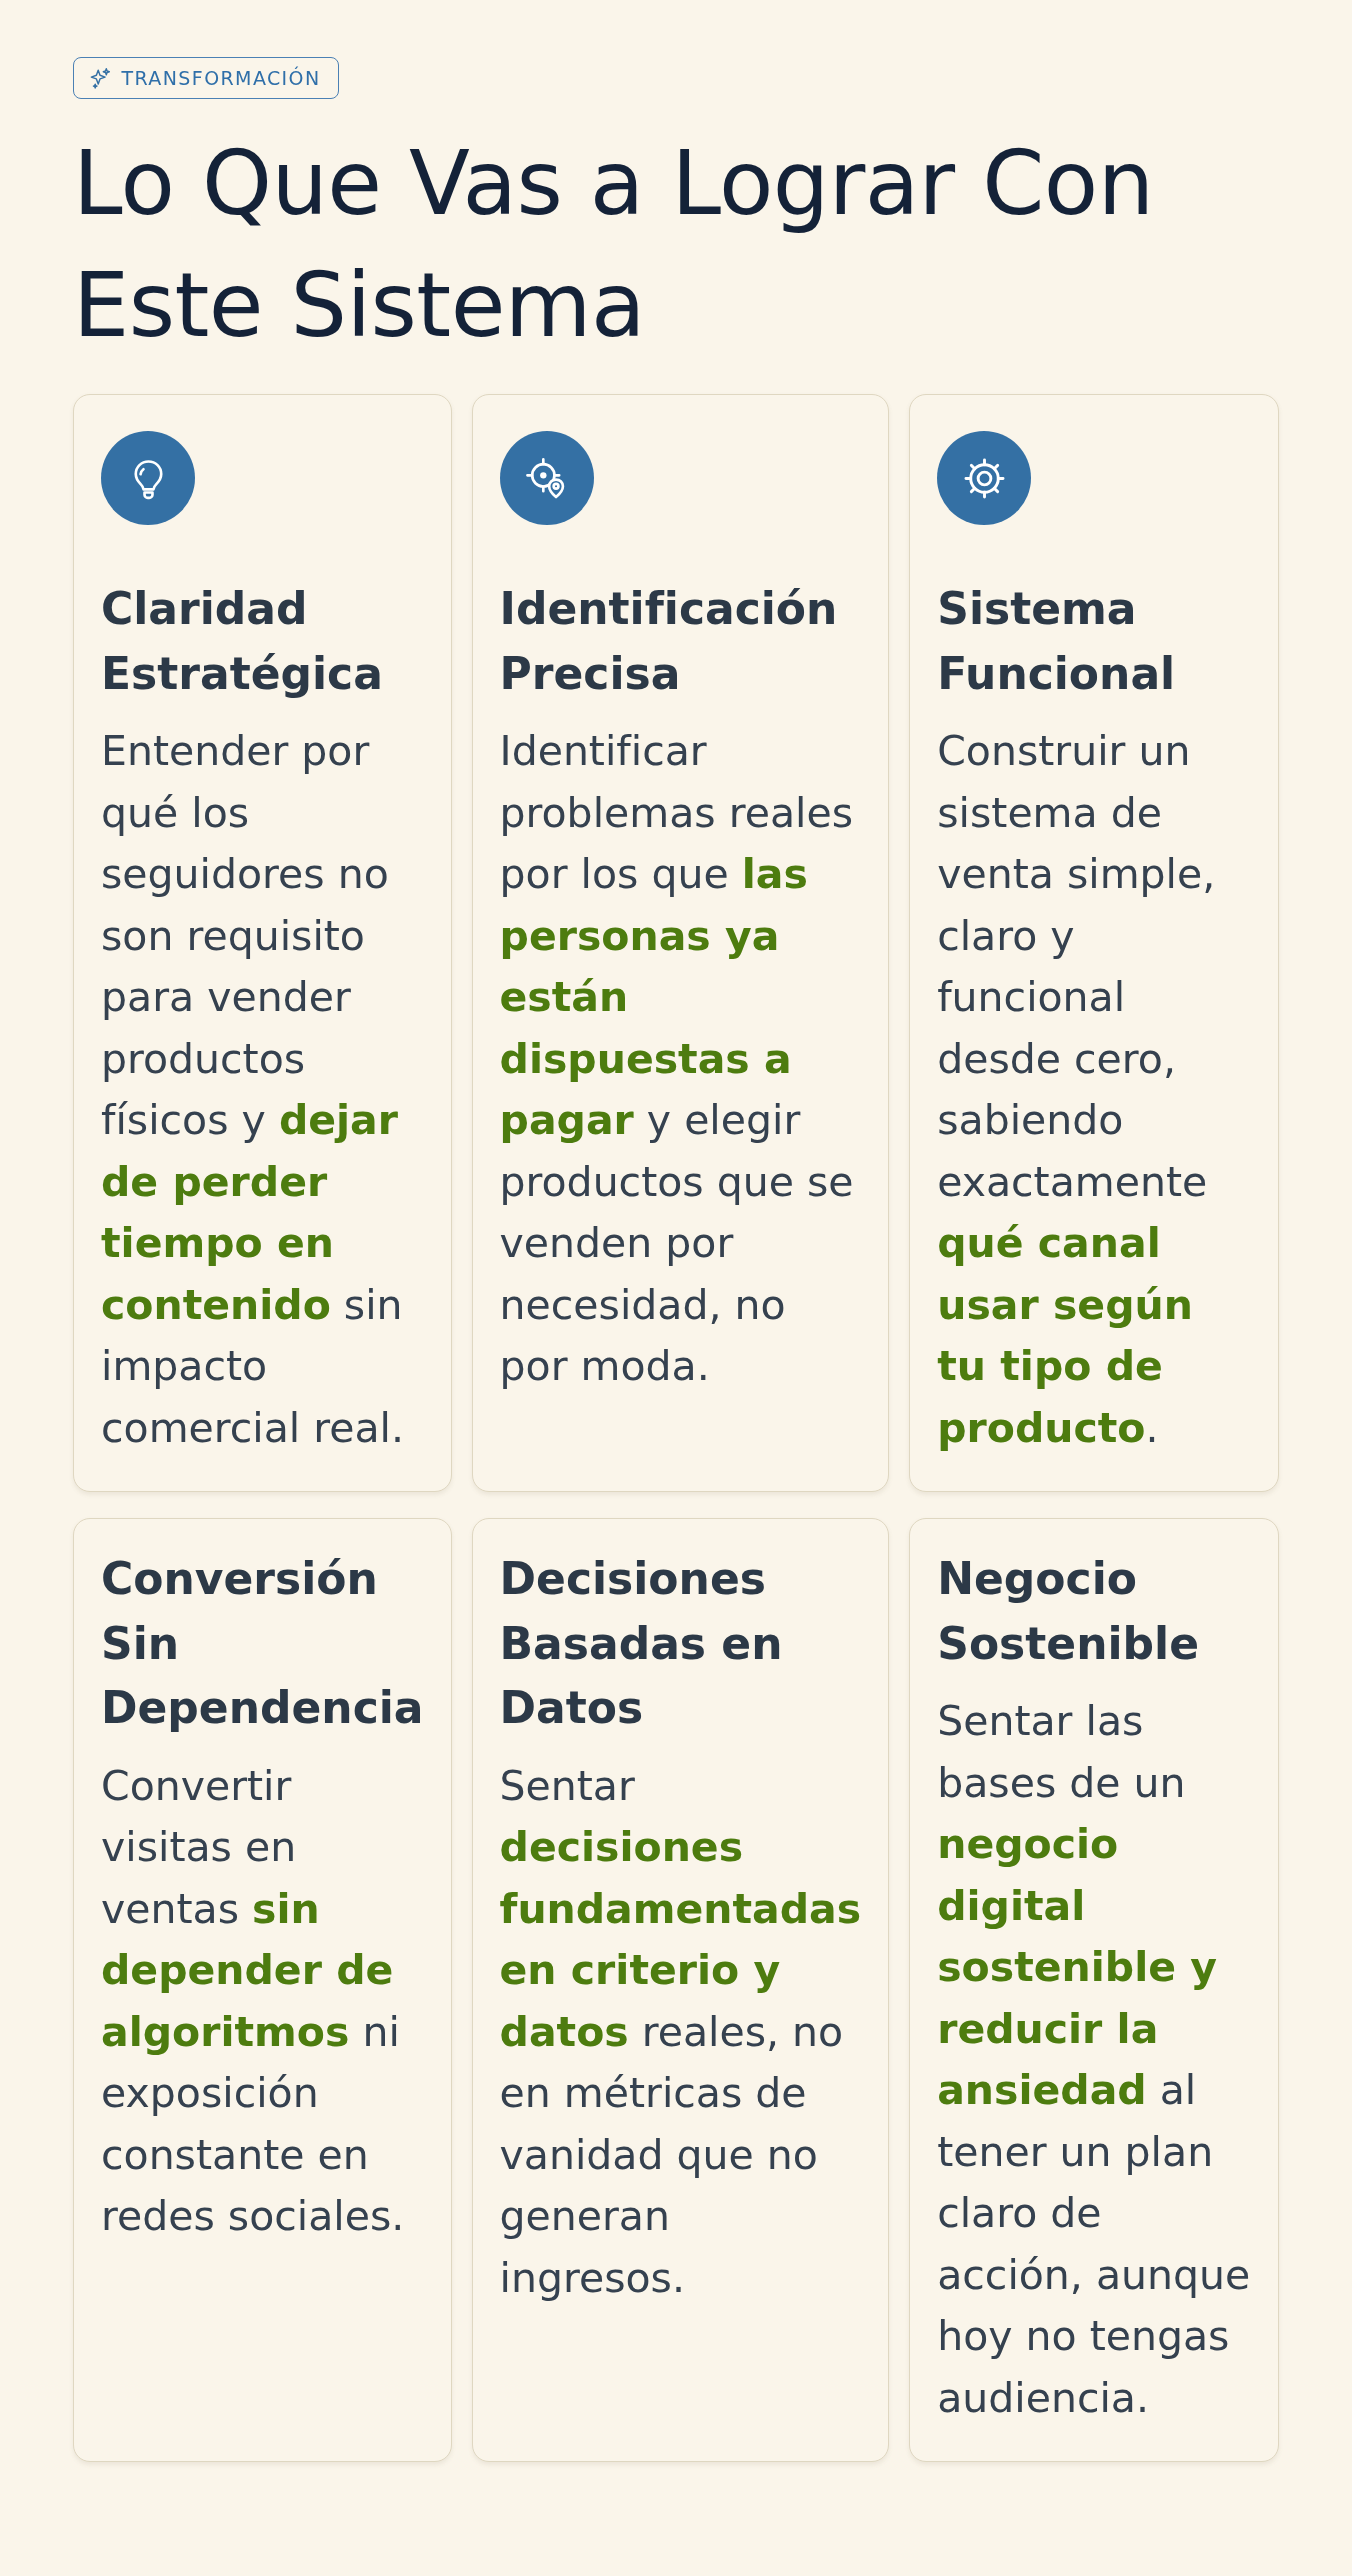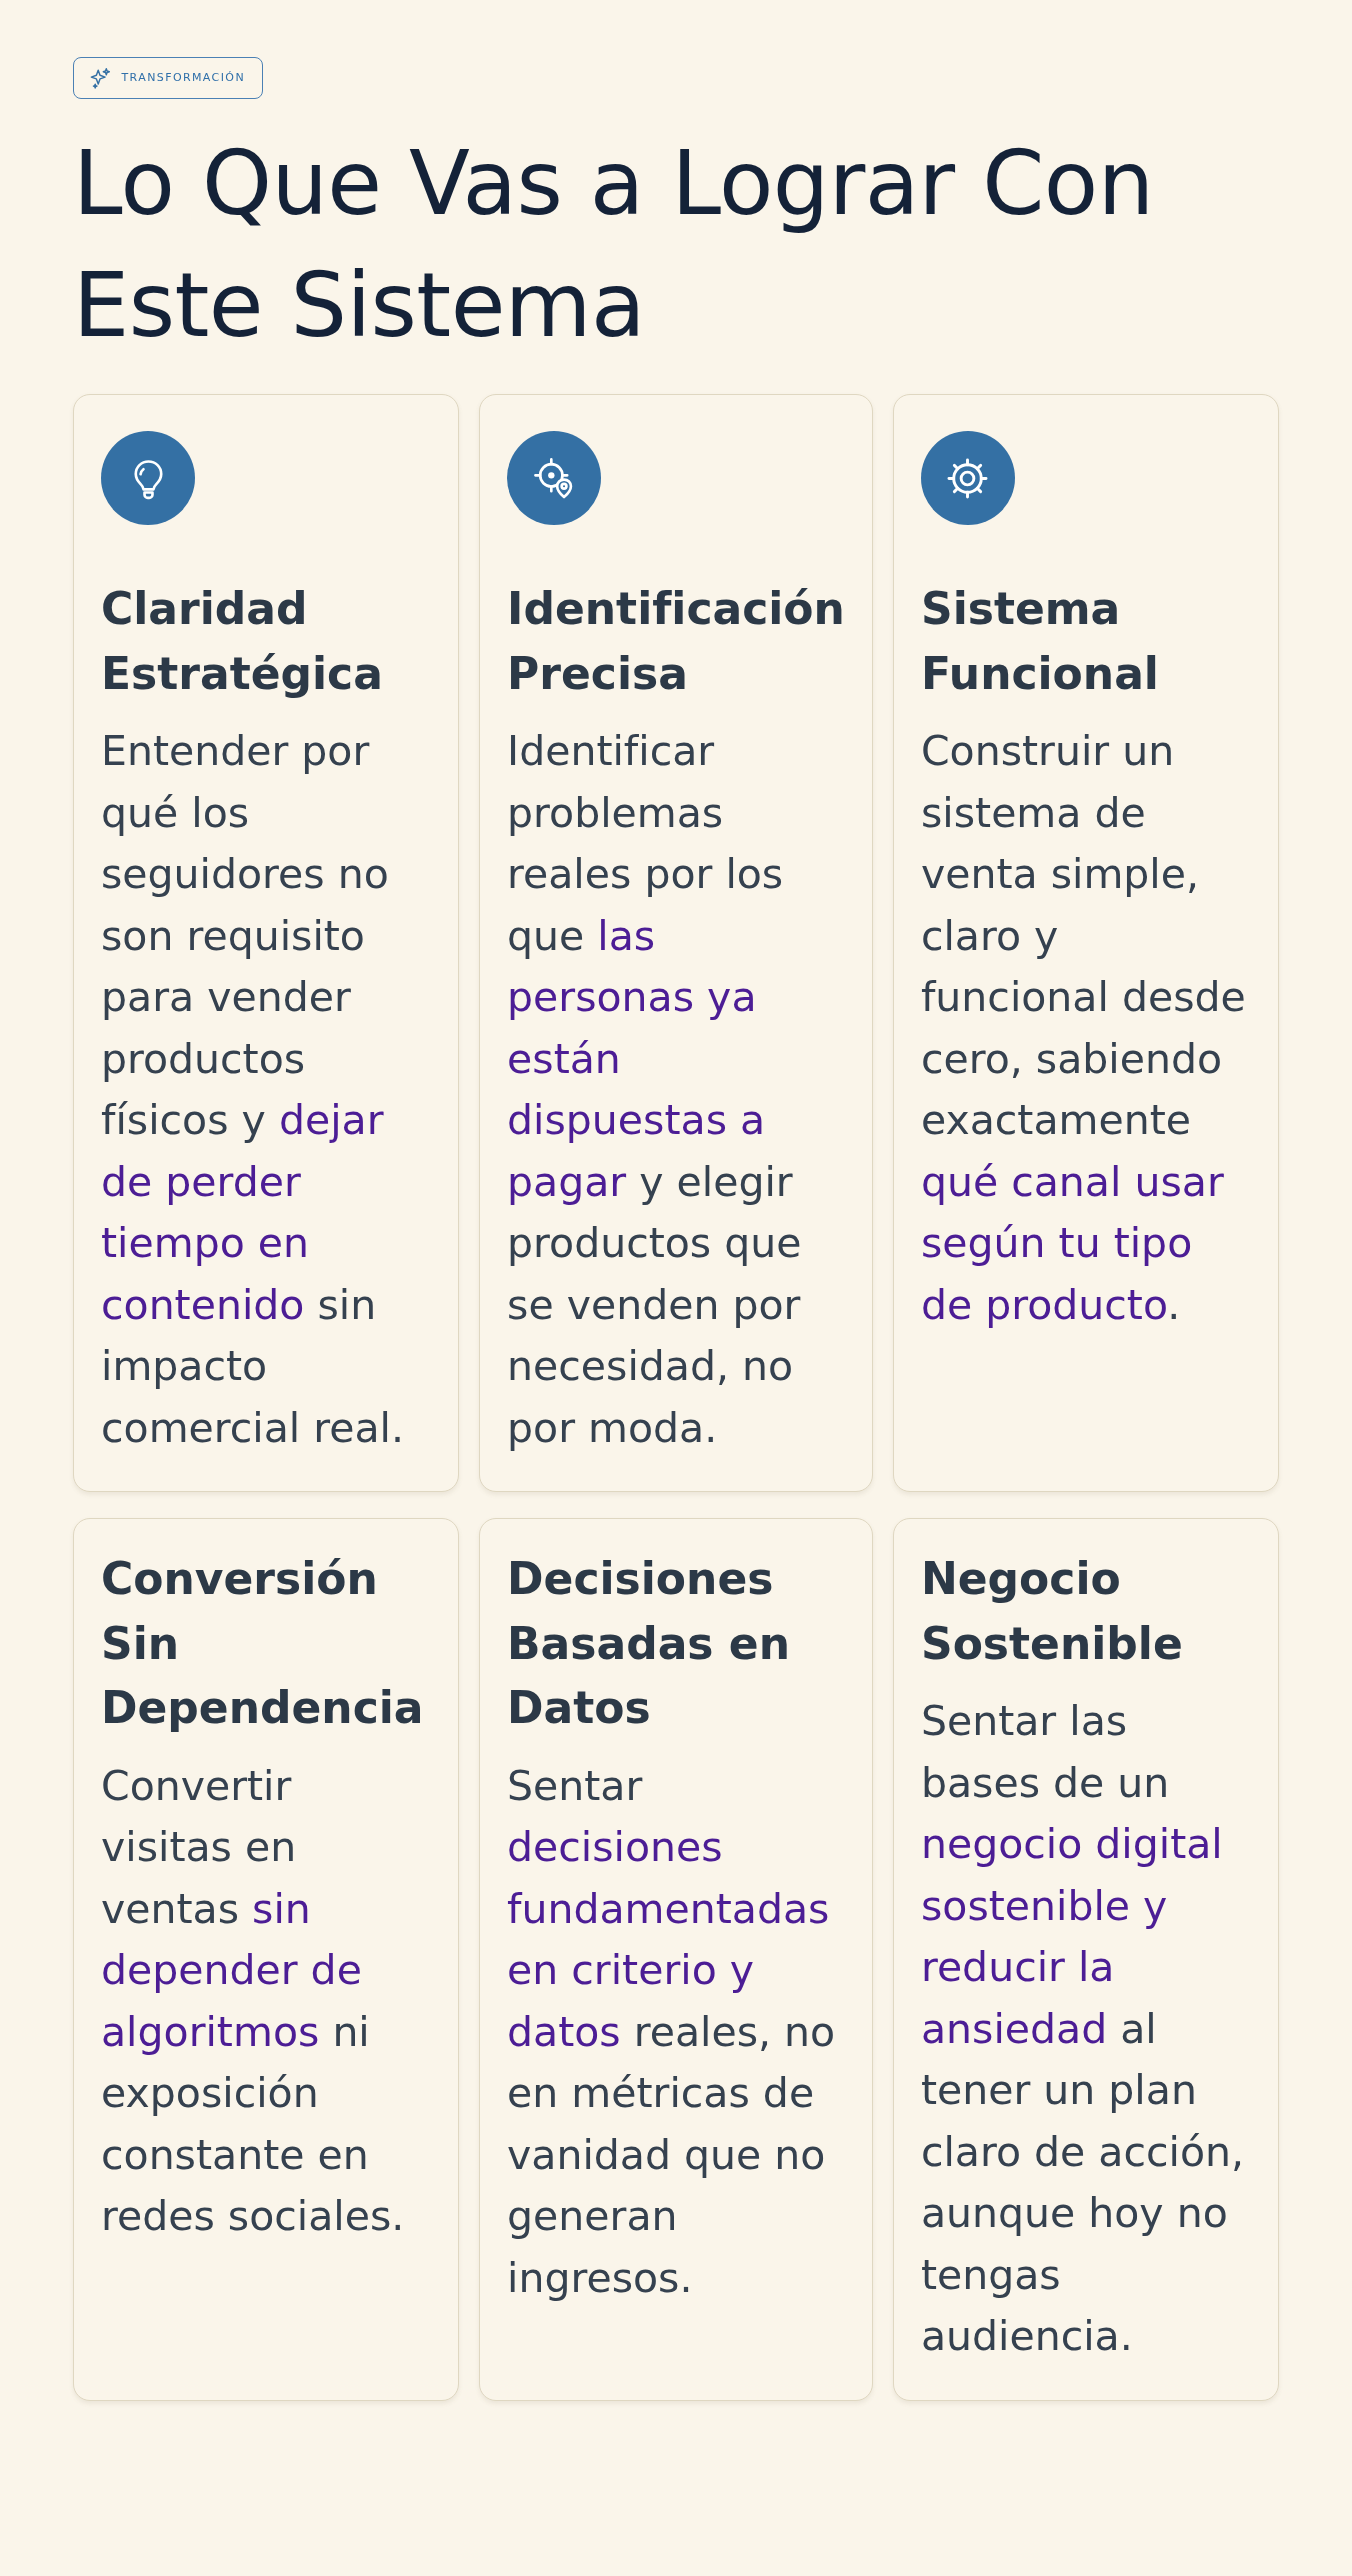--- a/index.html
+++ b/index.html
@@ -21,21 +21,21 @@
   
   .badge-row { margin: 0 0 22.5px 0; }
   .badge {
     display: inline-flex;
     align-items: center;
     gap: 10px;
     padding: 8px 17px 8px 13.5px;
     border: 1.7px solid #4A80B4;
     border-radius: 8px;
     color: #2F6FA9;
-    font-size: 11px;
+    font-size: 19px;
     font-weight: 500;
     letter-spacing: 1.4px;
     line-height: 1.2;
     background: transparent;
   }
   .badge svg { display: block; }
 
   
   h1.page-title {
     margin: 0 0 27px 0;
@@ -81,22 +81,22 @@
   }
   .card p {
     margin: 0;
     font-size: 41px;
     line-height: 1.5;
     font-weight: 400;
     color: #35414F;
     overflow-wrap: break-word;
   }
   .card p b {
-    font-weight: 400;
-    color: #4c1d95;
+    font-weight: 700;
+    color: #4d7c0f;
   }
 </style>
 </head>
 <body>
 
 <div class="wrap">
 
   <div class="badge-row">
     <span class="badge">
       <span>

